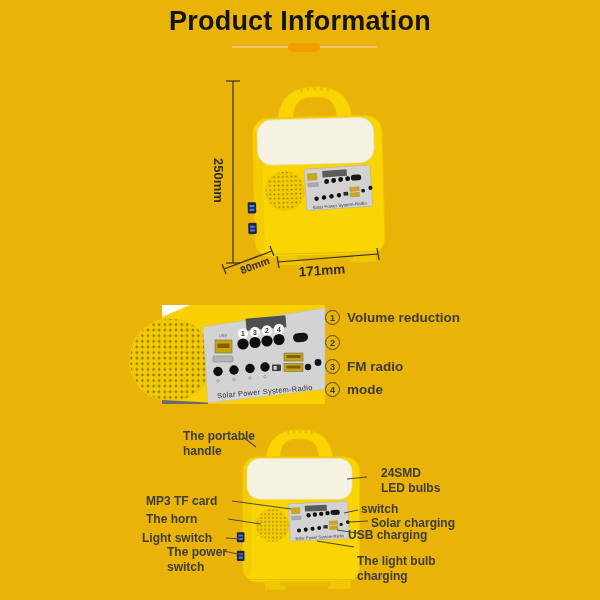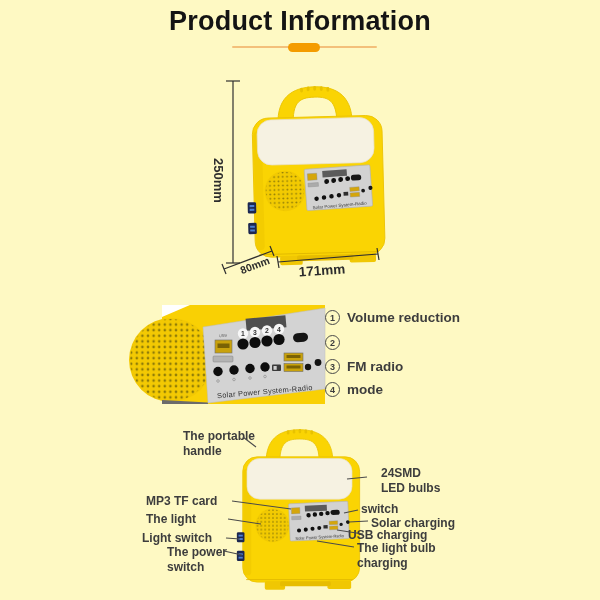--- a/index.html
+++ b/index.html
@@ -1,16 +1,16 @@
 <!DOCTYPE html>
 <html><head>
 <meta charset="utf-8">
 <style>
   html,body{margin:0;padding:0;}
-  .page{position:relative;width:600px;height:600px;background:#fef9c3;overflow:hidden;
+  .page{position:relative;width:600px;height:600px;background:#eab308;overflow:hidden;
         font-family:"Liberation Sans","DejaVu Sans",sans-serif;color:#222;}
   .abs{position:absolute;}
   .title{left:0;top:6px;width:600px;text-align:center;font-size:27px;font-weight:bold;color:#141414;letter-spacing:0.2px;}
   .div-line{left:232px;top:46px;width:145px;height:1.6px;background:#f3c07a;border-radius:2px;}
   .div-pill{left:288px;top:43px;width:32px;height:8.5px;border-radius:4.5px;}
   .dim-label{font-size:13px;font-weight:bold;color:#2d2d2d;text-align:center;}
   .dim-h{left:188px;top:173px;width:60px;height:15px;transform:rotate(90deg);}
   .dim-d{left:229px;top:259px;width:52px;height:13px;transform:rotate(-21deg);font-size:10.5px;}
   .dim-w{left:292px;top:263px;width:60px;height:15px;transform:rotate(-4deg);font-size:13.5px;}
   .ann-row{position:absolute;left:325px;display:flex;align-items:center;gap:7px;
@@ -214,30 +214,30 @@
     <g fill="#f0c703">
       <rect x="34" y="183" width="24" height="10" rx="2"></rect>
       <rect x="108" y="182" width="28" height="10" rx="2"></rect>
       <rect x="52" y="183" width="60" height="6" fill="#e7bd00" rx="2"></rect>
     </g>
   </svg>
 
   <div class="callout" style="left:183px;top:429px;width:92px;">The portable
 handle</div>
   <div class="callout ra" style="left:146px;top:494px;width:82px;">MP3 TF card</div>
-  <div class="callout ra" style="left:146px;top:512px;width:78px;">The light</div>
+  <div class="callout ra" style="left:146px;top:512px;width:78px;">The horn</div>
   <div class="callout ra" style="left:142px;top:531px;width:82px;">Light switch</div>
   <div class="callout" style="left:167px;top:545px;width:80px;">The power
 switch</div>
   <div class="callout" style="left:381px;top:466px;width:90px;">24SMD
 LED bulbs</div>
   <div class="callout" style="left:361px;top:502px;width:70px;">switch</div>
   <div class="callout" style="left:371px;top:516px;width:95px;">Solar charging</div>
   <div class="callout" style="left:348px;top:528px;width:90px;">USB charging</div>
-  <div class="callout" style="left:357px;top:541px;width:100px;">The light bulb
+  <div class="callout" style="left:357px;top:554px;width:100px;">The light bulb
 charging</div>
 
   <svg class="overlay" width="600" height="600" viewBox="0 0 600 600">
     <g stroke="#2f2f2f" stroke-width="1.2" fill="none">
       <path d="M233,81 V263"></path>
       <path d="M226,81 H240"></path>
       <path d="M226,263 H240"></path>
       <path d="M224,269 L272,251"></path>
       <path d="M222,264 L226,274"></path>
       <path d="M270,246 L274,256"></path>

